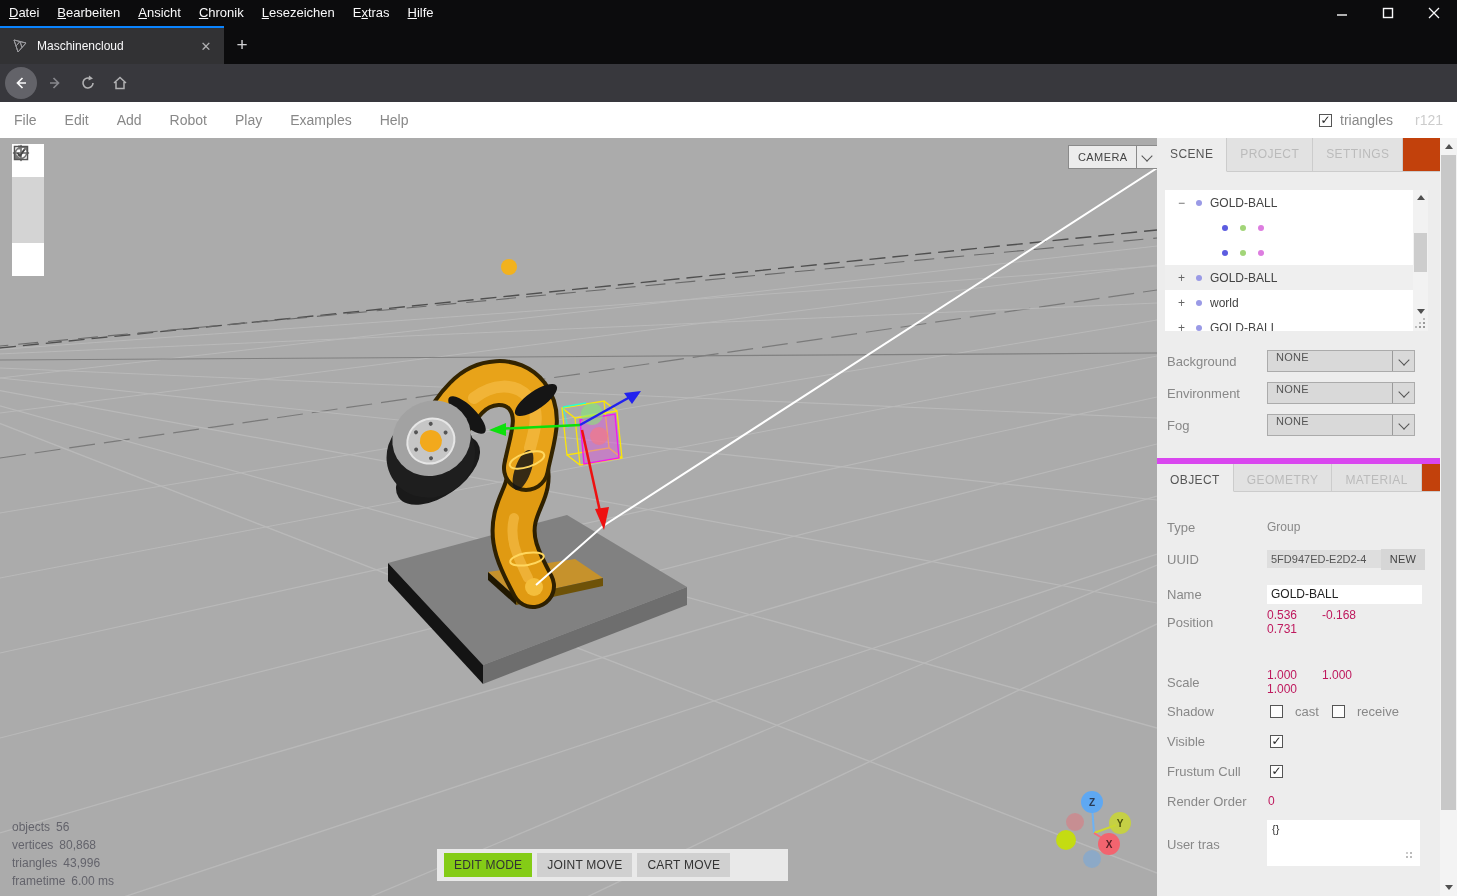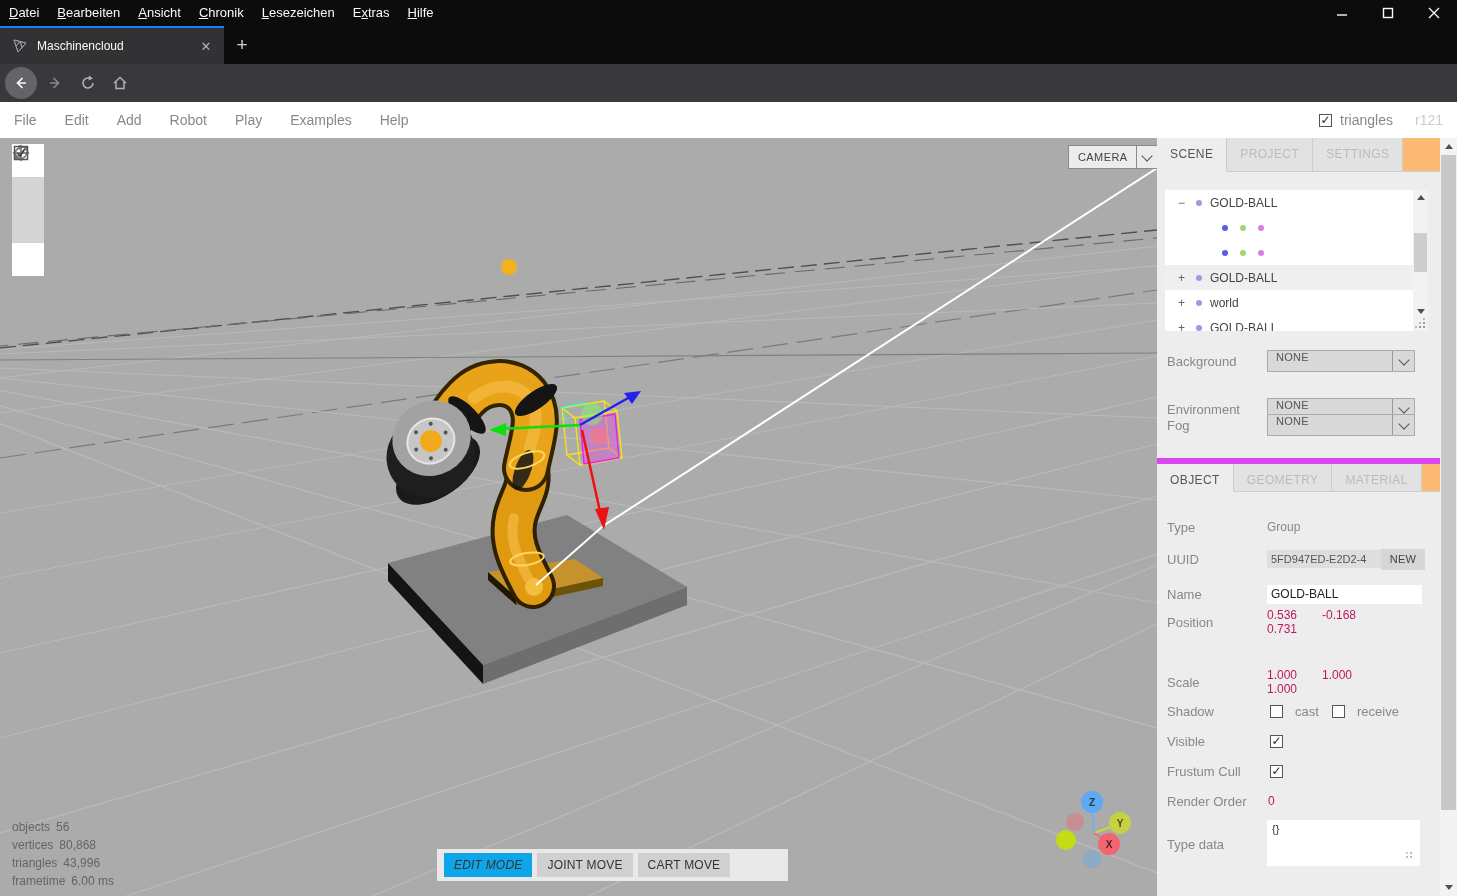--- a/index.html
+++ b/index.html
@@ -43,24 +43,24 @@
   .vp-tool{width:32px;height:33px;display:flex;align-items:center;justify-content:center;}
   .vp-tool.active{background:#fff;}
   .camera-dd{position:absolute;left:1068px;top:7px;height:24px;display:flex;}
   .cam-main{background:#ececec;border:1px solid #8a8a8a;font-size:11px;color:#444;line-height:22px;padding:0 9px;letter-spacing:.4px;box-sizing:border-box;height:24px;}
   .cam-arrow{width:21px;height:24px;background:#ececec;border:1px solid #8a8a8a;border-left:none;display:flex;align-items:center;justify-content:center;box-sizing:border-box;}
   .chev{width:7px;height:7px;border-right:1.5px solid #555;border-bottom:1.5px solid #555;transform:rotate(45deg);margin-top:-3px;}
   .stats{position:absolute;left:12px;top:680px;font-size:12px;color:#63636b;line-height:18px;}
   .stats span{margin-right:6px;}
   .mode-bar{position:absolute;left:437px;top:711px;height:32px;background:#e9e9e9;display:flex;align-items:center;padding:0 7px;gap:5px;}
   .mode-btn{font-size:12px;color:#333;background:#d0d0d0;padding:5px 10px;letter-spacing:.2px;}
-  .mode-btn.active{background:#0ea5e9;font-style:italic;}
+  .mode-btn.active{background:#84cc16;}
   
   #sidebar{position:absolute;left:1157px;top:138px;width:283px;height:758px;background:#ededed;font-size:12px;color:#888;}
-  .side-tabs{display:flex;height:34px;background:#fdba74;border-bottom:1px solid #ccc;box-sizing:border-box;}
+  .side-tabs{display:flex;height:34px;background:#c2410c;border-bottom:1px solid #ccc;box-sizing:border-box;}
   .side-tab{padding:0 13px;line-height:33px;color:#bbb;border-right:1px solid #ccc;font-size:12px;letter-spacing:.4px;background:#e2e2e2;}
   .side-tab.active{background:#ededed;color:#555;border-bottom:1px solid #ededed;margin-bottom:-1px;}
   .outliner{position:absolute;left:8px;top:52px;width:263px;height:141px;background:#fff;overflow:hidden;}
   .ol-row{height:25px;display:flex;align-items:center;color:#444;}
   .ol-row.hl{background:#efefef;}
   .ol-exp{width:13px;text-align:center;color:#666;margin-left:10px;}
   .dot{width:6px;height:6px;border-radius:50%;display:inline-block;}
   .dot.parent{background:#9a9ae6;margin:0 8px 0 8px;}
   .ol-label{color:#444;}
   .dots-row{padding-left:57px;display:flex;gap:12px;align-items:center;}
@@ -433,21 +433,21 @@
 
     <div class="prop-row" style="top:212px">
       <span class="prop-label">Background</span>
       <div class="select">
         <span class="sel-val">NONE</span>
         <div class="sel-arrow">
             <div class="chev"></div>
           </div>
       </div>
     </div>
-    <div class="prop-row" style="top:260px">
+    <div class="prop-row" style="top:244px">
       <span class="prop-label">Environment</span>
       <div class="select">
         <span class="sel-val">NONE</span>
         <div class="sel-arrow">
             <div class="chev"></div>
           </div>
       </div>
     </div>
     <div class="prop-row" style="top:276px">
       <span class="prop-label">Fog</span>
@@ -499,21 +499,21 @@
     </div>
     <div class="prop-row" style="top:622px">
       <span class="prop-label">Frustum Cull</span>
       <span class="cb" style="position:absolute;left:103px">✓</span>
     </div>
     <div class="prop-row" style="top:652px">
       <span class="prop-label" style="width:91px">Render Order</span>
       <span class="num" style="position:absolute;left:101px">0</span>
     </div>
     <div class="prop-row" style="top:682px;height:48px">
-      <span class="prop-label">Type data</span>
+      <span class="prop-label">User tras</span>
       <textarea class="ud-area" style="">{}</textarea>
       <div class="ud-grip"></div>
     </div>
   </div>
 
   <div id="page-scroll">
     <div class="sb-arrow" style="top:1px;width:17px">
         <div class="tri-up"></div>
       </div>
     <div class="thumb"></div>

